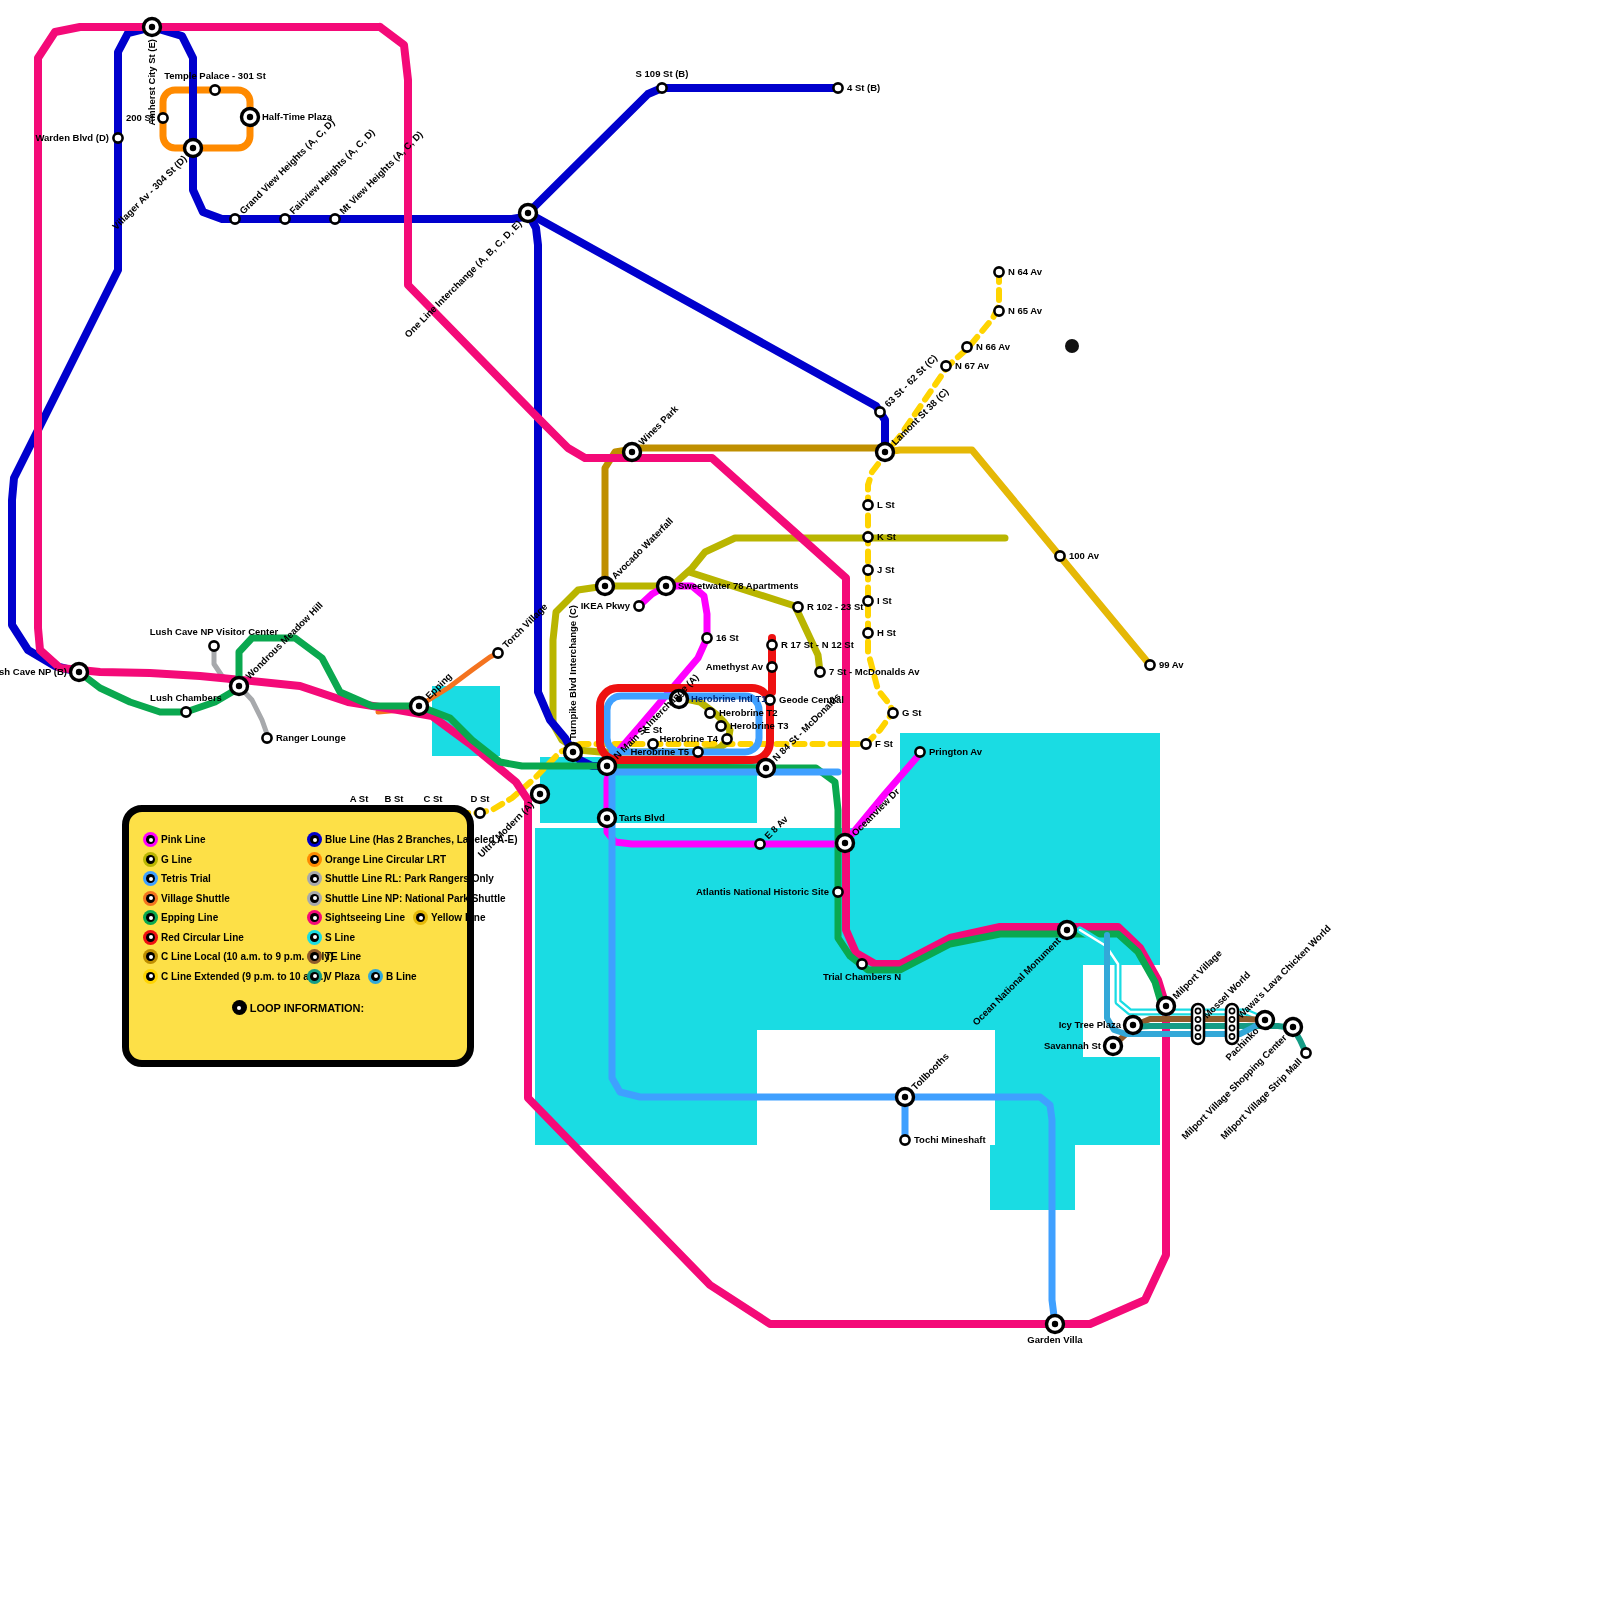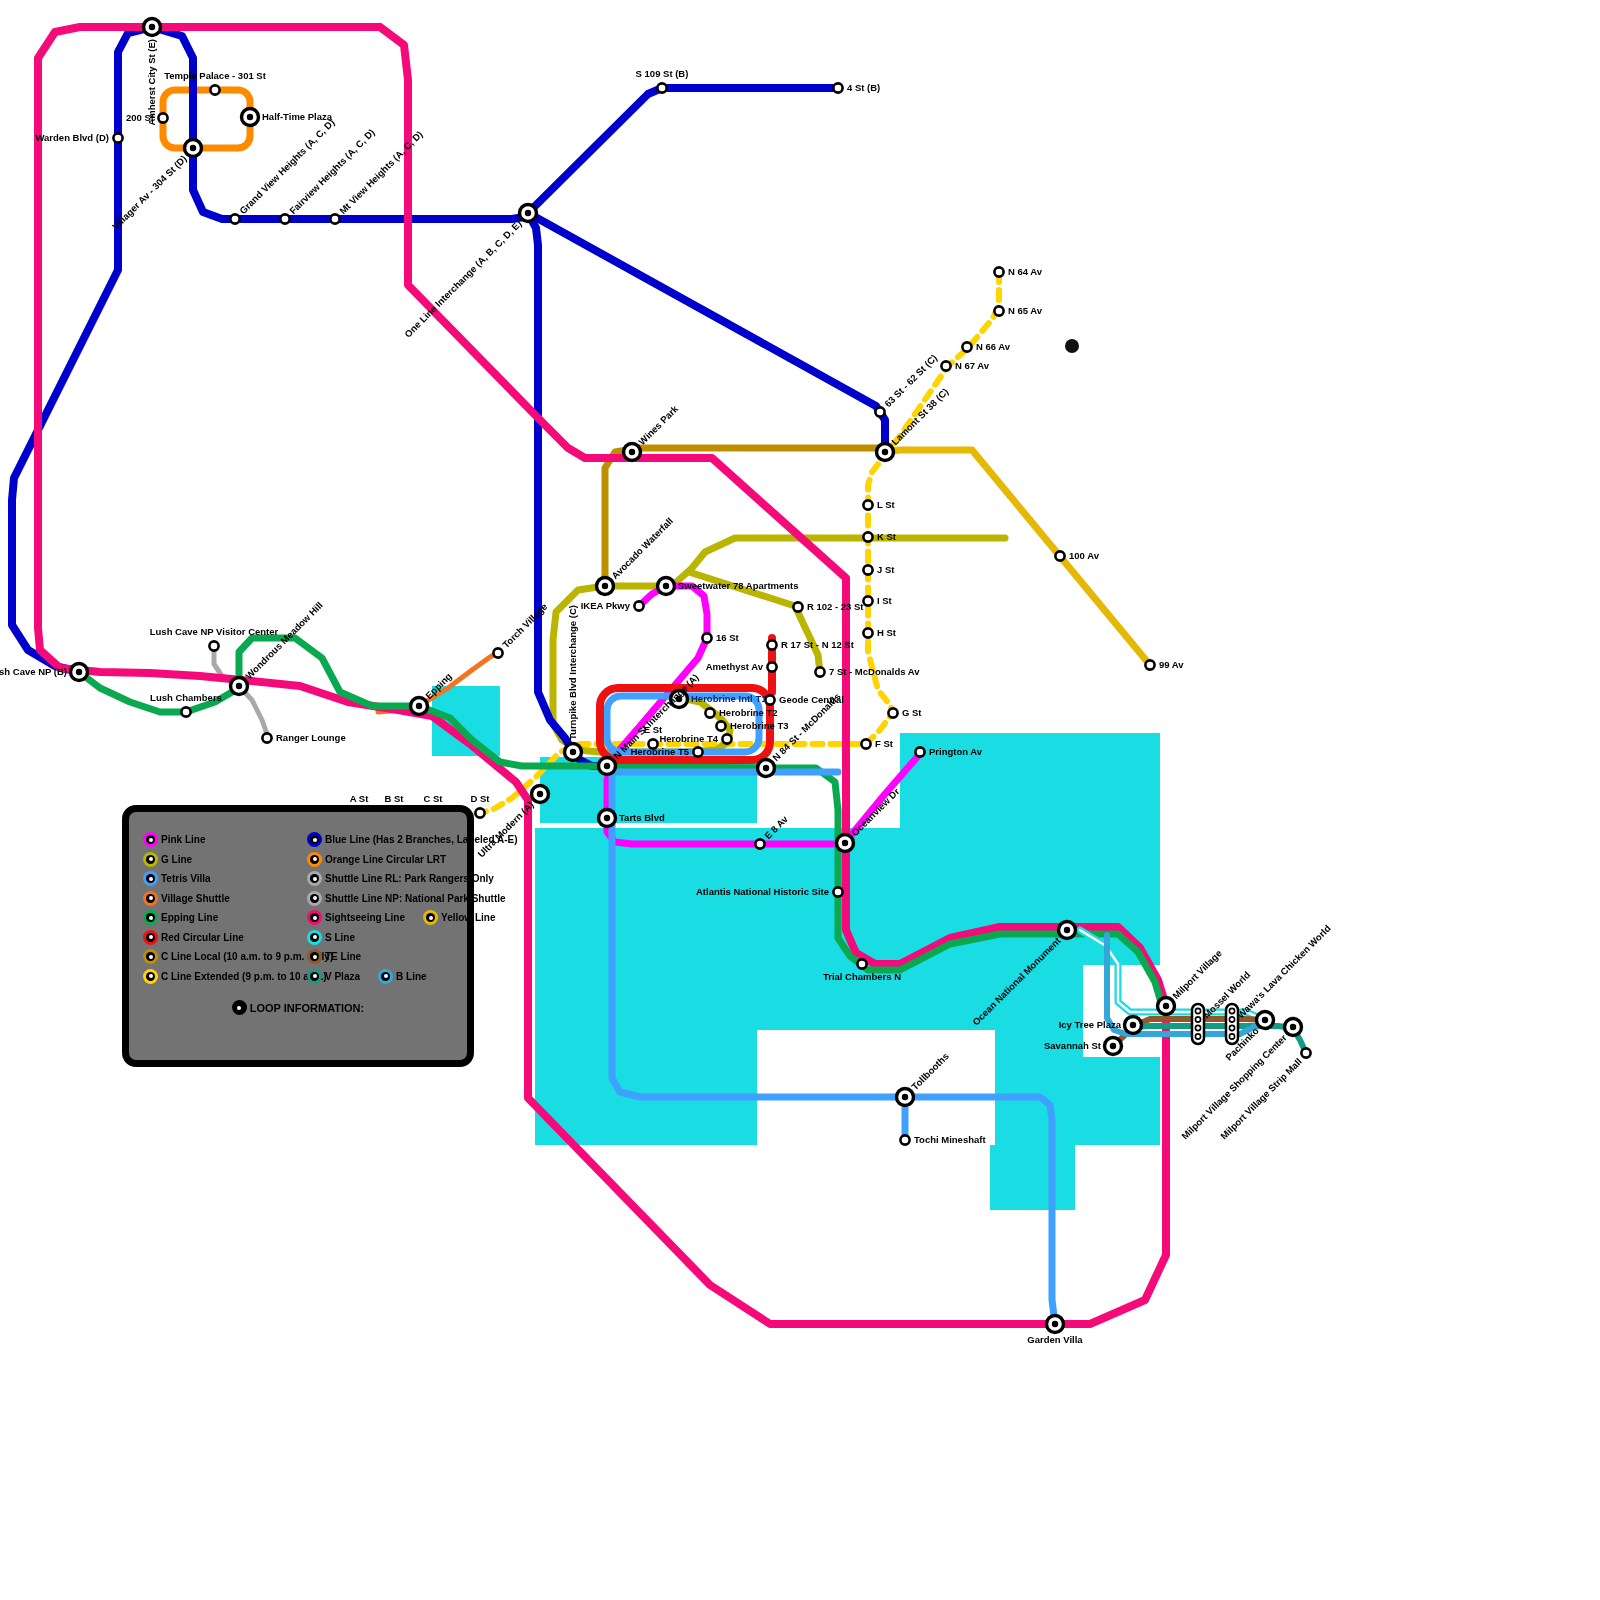--- a/index.html
+++ b/index.html
@@ -1,24 +1,24 @@
 <!DOCTYPE html>
 <html><head>
 <meta charset="utf-8">
 <style>
   html,body{margin:0;padding:0;background:#fff;}
   #stage{position:relative;width:1600px;height:1600px;background:#fff;overflow:hidden;
          font-family:"Liberation Sans",sans-serif;}
   #map-svg{position:absolute;left:0;top:0;}
   
   #legend-box{position:absolute;left:122px;top:805px;width:352px;height:262px;
-    background:#737373;border:7px solid #000;border-radius:14px;box-sizing:border-box;}
+    background:#fde047;border:7px solid #000;border-radius:20px;box-sizing:border-box;}
   .legend-col{position:absolute;top:18px;}
   .legend-row{display:flex;align-items:center;height:19.5px;white-space:nowrap;}
-  .legend-pair{display:flex;gap:18px;}
+  .legend-pair{display:flex;gap:8px;}
   .ring{position:relative;width:15px;height:15px;border-radius:50%;flex:0 0 15px;margin-right:3px;}
   .ring:before{content:"";position:absolute;left:3px;top:3px;width:9px;height:9px;border-radius:50%;background:#000;}
   .ring:after{content:"";position:absolute;left:5.5px;top:5.5px;width:4px;height:4px;border-radius:50%;background:#fff;}
   .legend-label{font-size:10px;font-weight:bold;color:#000;}
   #loop-info{position:absolute;left:0;right:0;top:188px;text-align:center;}
   .loop-row{display:flex;align-items:center;justify-content:center;margin-bottom:6px;}
   .loop-title{font-size:11px;font-weight:bold;}
 </style>
 </head>
 <body>
@@ -253,21 +253,21 @@
         <div class="legend-row">
           <span class="ring" style="background: rgb(255, 0, 255);"></span>
           <span class="legend-label">Pink Line</span>
         </div>
         <div class="legend-row">
           <span class="ring" style="background: rgb(185, 181, 0);"></span>
           <span class="legend-label">G Line</span>
         </div>
         <div class="legend-row">
           <span class="ring" style="background: rgb(63, 160, 255);"></span>
-          <span class="legend-label">Tetris Villa</span>
+          <span class="legend-label">Tetris Trial</span>
         </div>
         <div class="legend-row">
           <span class="ring" style="background: rgb(244, 115, 31);"></span>
           <span class="legend-label">Village Shuttle</span>
         </div>
         <div class="legend-row">
           <span class="ring" style="background: rgb(10, 168, 79);"></span>
           <span class="legend-label">Epping Line</span>
         </div>
         <div class="legend-row">

